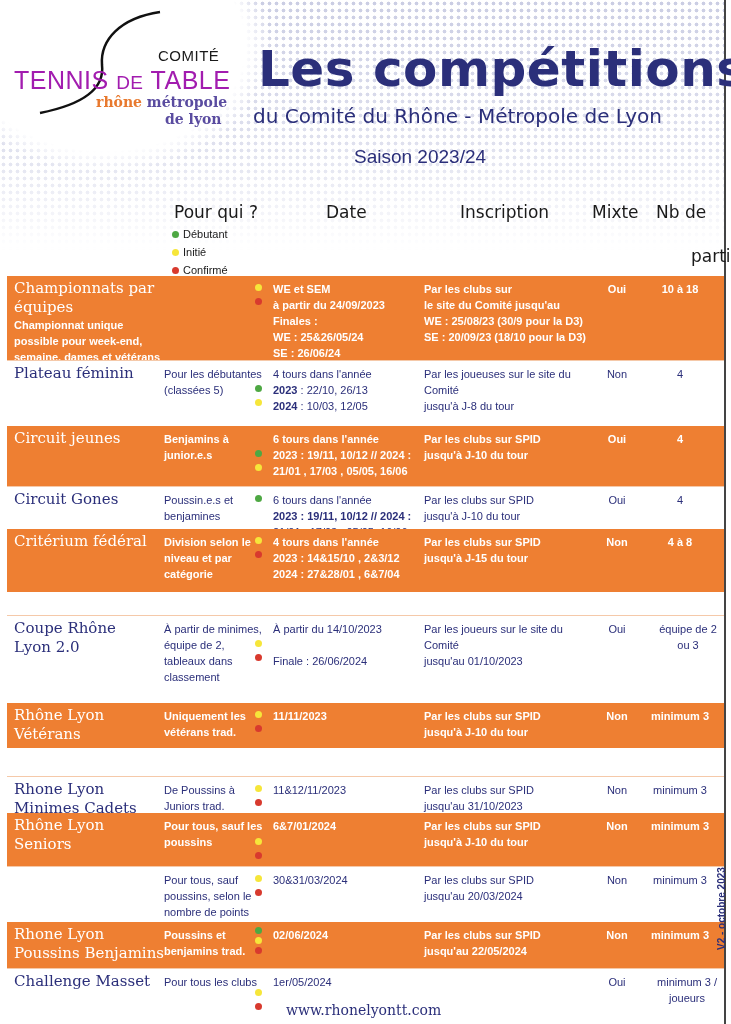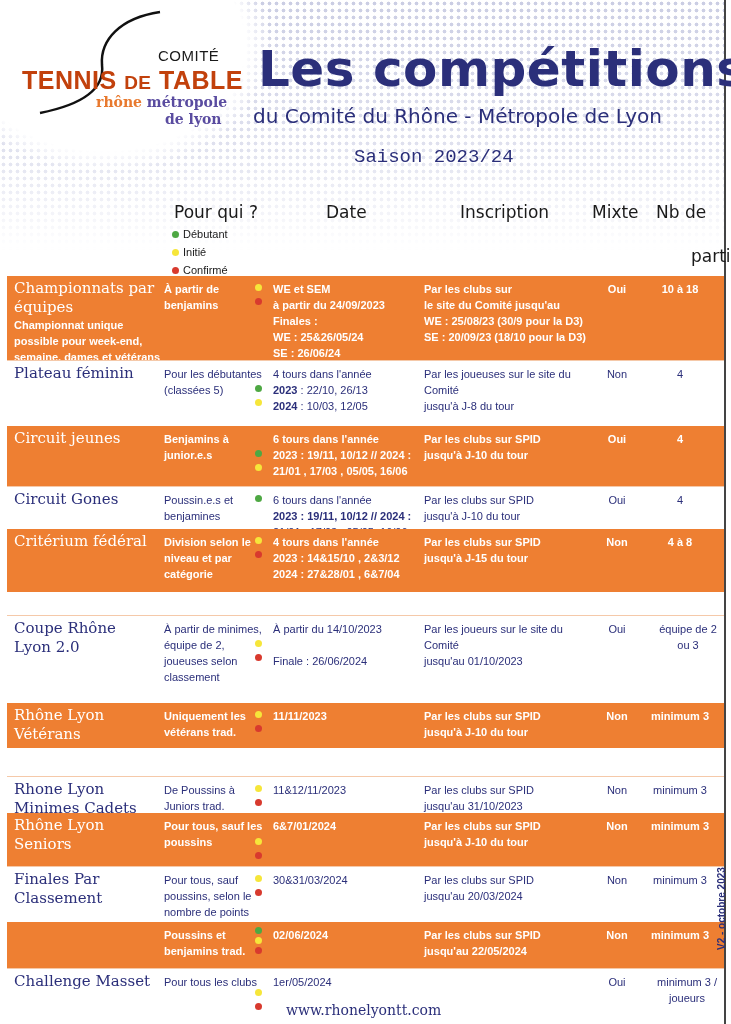--- a/index.html
+++ b/index.html
@@ -15,30 +15,30 @@
     }
     .logo-bg {
       position: absolute; left: -60px; top: -80px; width: 330px; height: 250px;
       border-radius: 50%; background: radial-gradient(ellipse at center, #ffffff 60%, rgba(255,255,255,0) 72%);
     }
     .right-rule { position: absolute; left: 724px; top: 0; width: 2px; height: 1024px; background: #444; }
 
     .logo { position: absolute; left: 10px; top: 10px; width: 230px; height: 120px; }
     .logo svg { position: absolute; left: 0; top: 0; }
     .logo .comite { position: absolute; left: 148px; top: 37px; font-size: 15px; color: #1a1a1a; letter-spacing: 0.5px; }
-    .logo .tennis { position: absolute; left: 12px; top: 56px; font-size: 25px; color: #c2410c; letter-spacing: 0.5px; white-space: nowrap; font-weight: bold; }
+    .logo .tennis { position: absolute; left: 4px; top: 56px; font-size: 25px; color: #a21caf; letter-spacing: 0.5px; white-space: nowrap; }
     .logo .tennis .small { font-size: 19px; }
     .logo .rhone { position: absolute; left: 86px; top: 84px; font-family: "DejaVu Serif", serif; font-size: 14px; font-weight: bold; white-space: nowrap; }
     .logo .rhone .o { color: #e8792e; }
     .logo .rhone .p { color: #5a4ca0; }
     .logo .lyon { position: absolute; left: 155px; top: 101px; font-family: "DejaVu Serif", serif; font-size: 14px; font-weight: bold; color: #5a4ca0; }
 
     .title { position: absolute; left: 258px; top: 40px; font-size: 50px; font-weight: bold; color: #2b2f7a; letter-spacing: 0.5px; white-space: nowrap; font-family: "DejaVu Sans", sans-serif; }
     .subtitle { position: absolute; left: 253px; top: 104px; font-size: 20px; color: #2b2f7a; white-space: nowrap; font-family: "DejaVu Sans", sans-serif; }
-    .season { position: absolute; left: 354px; top: 146px; font-size: 19px; color: #2b2f7a; white-space: nowrap; font-family: Liberation Mono, monospace; }
+    .season { position: absolute; left: 354px; top: 146px; font-size: 19px; color: #2b2f7a; white-space: nowrap; font-family: Liberation Sans, sans-serif; }
 
     .th { position: absolute; font-size: 17px; color: #1a1a1a; font-family: "DejaVu Sans", sans-serif; }
     .legend { position: absolute; left: 172px; top: 225px; font-size: 11px; color: #1a1a1a; line-height: 18px; }
     .legend .li { display: flex; align-items: center; }
     .legend .li .d { width: 7px; height: 7px; border-radius: 50%; margin-right: 4px; }
 
     .row { position: absolute; left: 7px; width: 717px; }
     .row.o { background: #ee7f32; color: #ffffff; }
     .row.w { background: #ffffff; color: #2b2f7a; border-top: 1px solid #f5c9a9; }
     .row .name { position: absolute; left: 7px; top: 3px; width: 155px; font-family: "DejaVu Serif", serif; font-size: 15px; line-height: 19px; }
@@ -99,21 +99,20 @@
       <span>Initié</span>
     </div>
   <div class="li">
       <span class="d red"></span>
       <span>Confirmé</span>
     </div>
 </div>
 
 <div class="row o" style="top:276px; height:84px;padding-left:24px;">
   <div class="name"><span>Championnats par équipes</span><span class="sub">Championnat unique possible pour week-end, semaine, dames et vétérans</span></div>
-  <div class="who">À partir de benjamins</div>
   <div class="dots">
       <div class="dot yellow"></div>
       <div class="dot red"></div>
     </div>
   <div class="date pre">WE et SEM
 à partir du 24/09/2023
 Finales :
 WE : 25&amp;26/05/24
 SE : 26/06/24</div>
   <div class="insc pre">Par les clubs sur
@@ -190,21 +189,21 @@
     <div>2024 : 27&amp;28/01 , 6&amp;7/04</div>
   </div>
   <div class="insc pre">Par les clubs sur SPID
 jusqu'à J-15 du tour</div>
   <div class="mixte">Non</div>
   <div class="nb">4 à 8</div>
 </div>
 
 <div class="row w" style="top:615px; height:88px;">
   <div class="name" style="width:130px;">Coupe Rhône Lyon 2.0</div>
-  <div class="who" style="width:105px;">À partir de minimes, équipe de 2, joueuses selon classement</div>
+  <div class="who" style="width:105px;">À partir de minimes, équipe de 2, tableaux dans classement</div>
   <div class="dots" style="top:24px;">
       <div class="dot yellow"></div>
       <div class="dot red"></div>
     </div>
   <div class="date pre">À partir du 14/10/2023
 
 Finale : 26/06/2024</div>
   <div class="insc pre">Par les joueurs sur le site du Comité
 jusqu'au 01/10/2023</div>
   <div class="mixte">Oui</div>
@@ -247,34 +246,34 @@
       <div class="dot red"></div>
     </div>
   <div class="date">6&amp;7/01/2024</div>
   <div class="insc pre">Par les clubs sur SPID
 jusqu'à J-10 du tour</div>
   <div class="mixte">Non</div>
   <div class="nb">minimum 3</div>
 </div>
 
 <div class="row w" style="top:866px; height:56px;">
-  <div class="name" style="width:110px;">Finales Par Classement</div>
   <div class="who" style="width:92px;">Pour tous, sauf poussins, selon le nombre de points</div>
   <div class="dots">
       <div class="dot yellow"></div>
       <div class="dot red"></div>
     </div>
   <div class="date">30&amp;31/03/2024</div>
   <div class="insc pre">Par les clubs sur SPID
 jusqu'au 20/03/2024</div>
   <div class="mixte">Non</div>
   <div class="nb">minimum 3</div>
 </div>
 
 <div class="row o" style="top:922px; height:46px;">
+  <div class="name" style="width:160px;">Rhone Lyon Poussins Benjamins</div>
   <div class="who" style="width:85px;">Poussins et benjamins trad.</div>
   <div class="dots" style="top:5px;">
       <div class="dot green" style="margin-bottom:3px;"></div>
       <div class="dot yellow" style="margin-bottom:3px;"></div>
       <div class="dot red"></div>
     </div>
   <div class="date">02/06/2024</div>
   <div class="insc pre">Par les clubs sur SPID
 jusqu'au 22/05/2024</div>
   <div class="mixte">Non</div>

